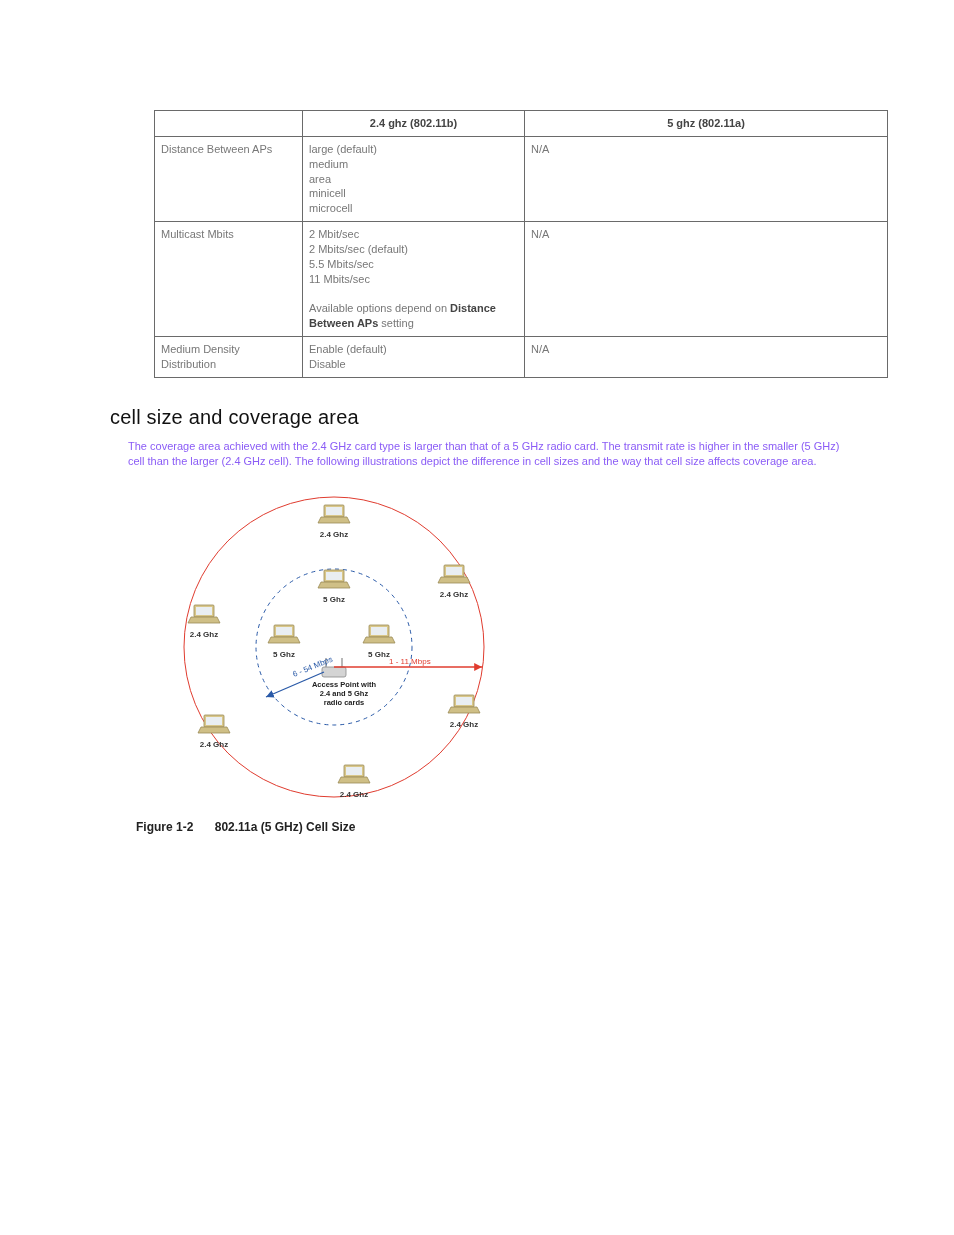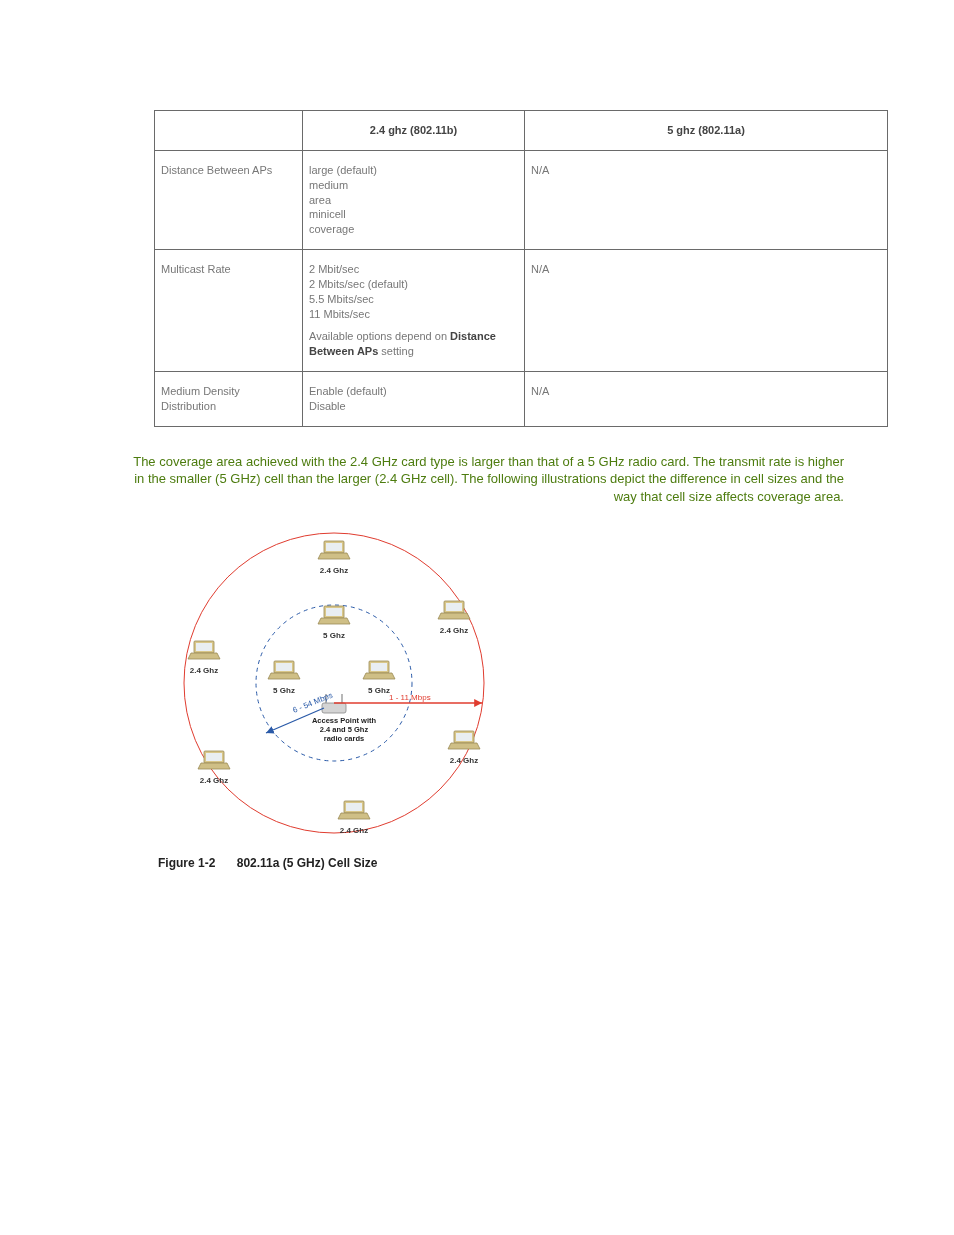--- a/index.html
+++ b/index.html
@@ -20,59 +20,58 @@
     width: 100%;
     margin-left: 44px;
     margin-bottom: 26px;
     table-layout: fixed;
   }
   table.spec col.c1 { width: 148px; }
   table.spec col.c2 { width: 222px; }
   table.spec col.c3 { width: auto; }
   table.spec th, table.spec td {
     border: 1px solid #6a6a6a;
-    padding: 12px 6px;
+    padding: 5px 6px;
     vertical-align: top;
     font-size: 11px;
     color: #777;
   }
   table.spec th {
     font-weight: 700;
     text-align: center;
     color: #444;
     font-family: Arial, sans-serif;
   }
   table.spec th:first-child { background: #fff; }
   table.spec td.col1 { color: #777; }
   table.spec td .line { display: block; }
-  table.spec td .note { margin-top: 8px; display: block; }
+  table.spec td .note { margin-top: 15px; display: block; }
   table.spec td .note .strong { font-weight: 700; color: #444; }
   h2.section {
     font-family: Arial, sans-serif;
     font-size: 20px;
     font-weight: 400;
     letter-spacing: 0.2px;
     color: #111;
     margin: 12px 0 8px 0;
   }
   p.body {
     margin: 4px 0 18px 18px;
-    color: #4d7c0f;
-    font-size: 13px;
-    text-align: right;
+    color: #8b5cf6;
+    font-size: 11px;
   }
   
   .diagram-wrap {
     margin-left: 44px;
     margin-top: 6px;
     margin-bottom: 12px;
   }
   svg.diagram { display: block; }
   .fig-caption {
-    margin-left: 48px;
+    margin-left: 26px;
     font-size: 12px;
     color: #222;
   }
   .fig-caption .fig-label { font-weight: 700; display: inline-block; margin-right: 18px; }
   .fig-caption .fig-title { font-weight: 700; }
   
 </style>
 </head>
 <body>
 
@@ -93,27 +92,27 @@
     </thead>
     <tbody>
 
       <tr>
         <td class="col1">Distance Between APs</td>
         <td>
           <span class="line">large (default)</span>
           <span class="line">medium</span>
           <span class="line">area</span>
           <span class="line">minicell</span>
-          <span class="line">coverage</span>
+          <span class="line">microcell</span>
         </td>
         <td>N/A</td>
       </tr>
 
       <tr>
-        <td class="col1">Multicast Rate</td>
+        <td class="col1">Multicast Mbits</td>
         <td>
           <span class="line">2 Mbit/sec</span>
           <span class="line">2 Mbits/sec (default)</span>
           <span class="line">5.5 Mbits/sec</span>
           <span class="line">11 Mbits/sec</span>
           <span class="note">
             <span>Available options depend on </span><span class="strong">Distance Between APs</span><span> setting</span>
           </span>
         </td>
         <td>N/A</td>
@@ -126,20 +125,21 @@
         <td class="col1">Medium Density Distribution</td>
         <td>
           <span class="line">Enable (default)</span>
           <span class="line">Disable</span>
         </td>
         <td>N/A</td>
       </tr>
     </tbody>
   </table>
 
+  <h2 class="section">cell size and coverage area</h2>
   <p class="body">The coverage area achieved with the 2.4 GHz card type is larger than that of a 5 GHz radio card. The transmit rate is higher in the smaller (5 GHz) cell than the larger (2.4 GHz cell). The following illustrations depict the difference in cell sizes and the way that cell size affects coverage area.</p>
 
   <div class="diagram-wrap">
     <svg class="diagram" width="360" height="320" viewBox="0 0 360 320">
       <defs>
 
         <g id="lap">
           <rect x="-10" y="-12" width="20" height="12" rx="1" fill="#d9c78a" stroke="#9b8a55" stroke-width="0.8"></rect>
           <rect x="-8" y="-10" width="16" height="8" fill="#e9eef2"></rect>
           <path d="M -13 0 L 13 0 L 16 6 L -16 6 Z" fill="#cfbf86" stroke="#9b8a55" stroke-width="0.8"></path>

